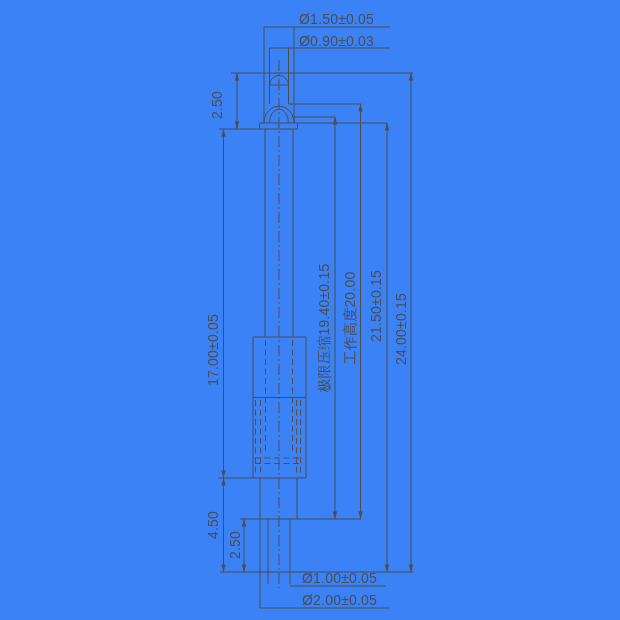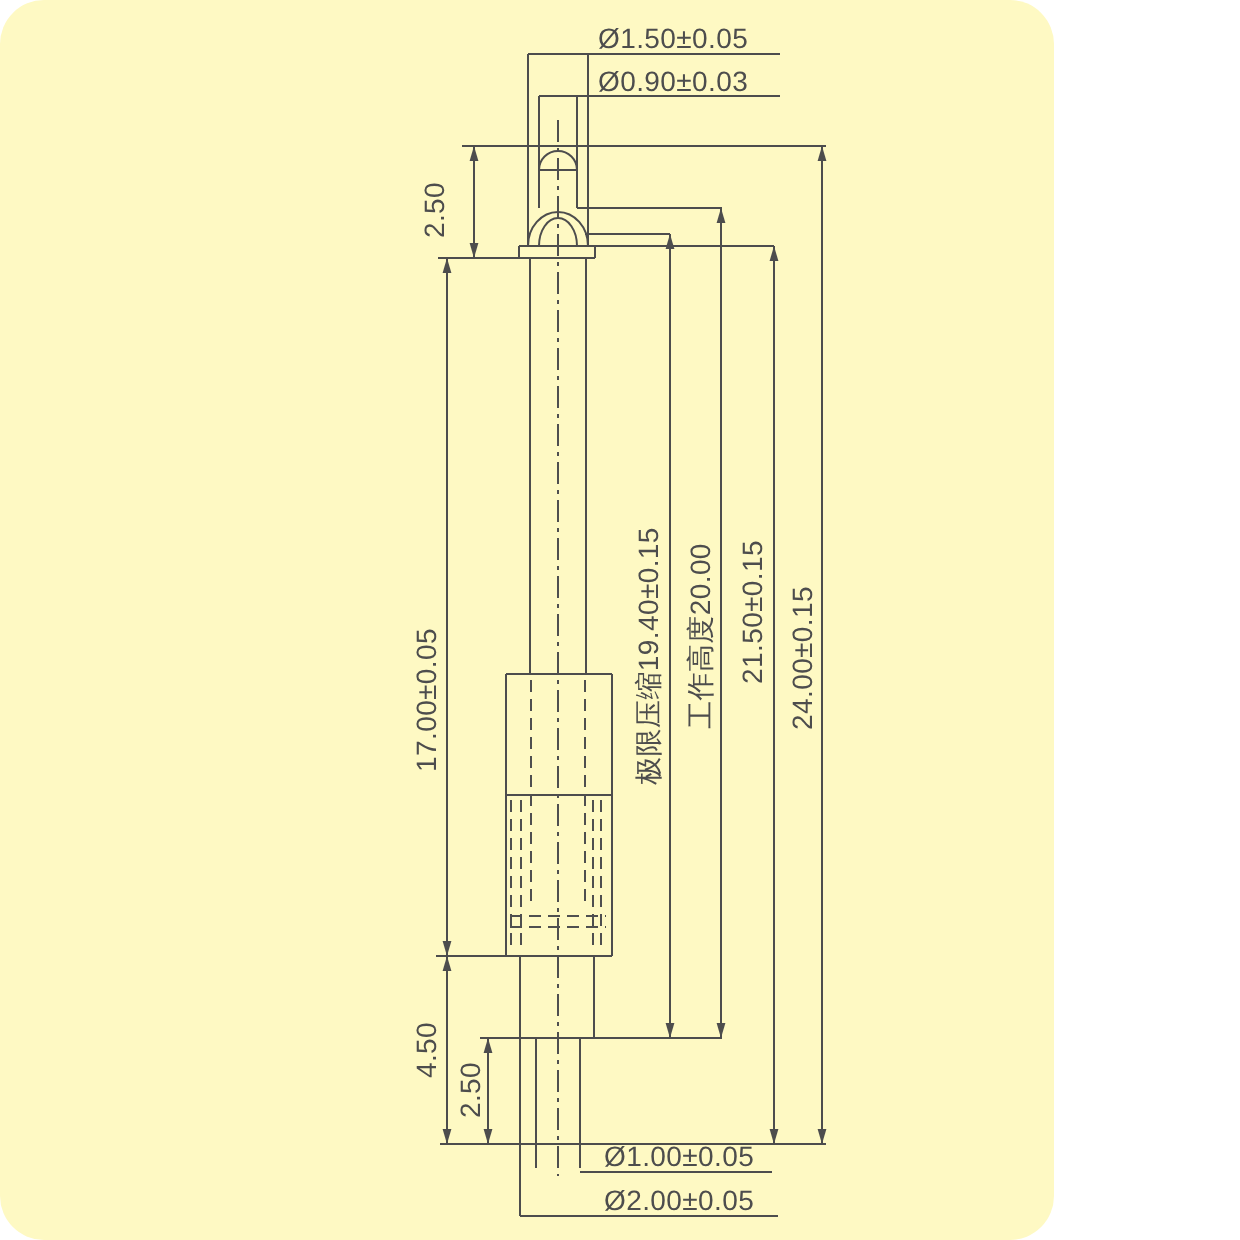--- a/index.html
+++ b/index.html
@@ -6,24 +6,23 @@
     margin: 0;
     padding: 0;
     background: #ffffff;
     width: 620px;
     height: 620px;
     overflow: hidden;
     font-family: "Liberation Sans", sans-serif;
   }
   .canvas {
     position: relative;
-    width: 527px;
+    width: 620px;
     height: 620px;
-    background: #fef9c3;
-    border-radius: 22px;
+    background: #3b82f6;
   }
   svg { display: block; }
   .ln   { stroke: #4d4d4d; stroke-width: 1; fill: none; }
   .arc  { stroke: #4d4d4d; stroke-width: 1; fill: none; }
   .hid  { stroke: #4f4f4f; stroke-width: 1; fill: none; stroke-dasharray: 6 3.5; }
   .cl   { stroke: #4f4f4f; stroke-width: 1; fill: none; stroke-dasharray: 11 3 2 3; }
   .arw  { fill: #4d4d4d; stroke: none; }
   .dimtxt {
     fill: #4d4d4d;
     font-family: "Liberation Sans", sans-serif;

